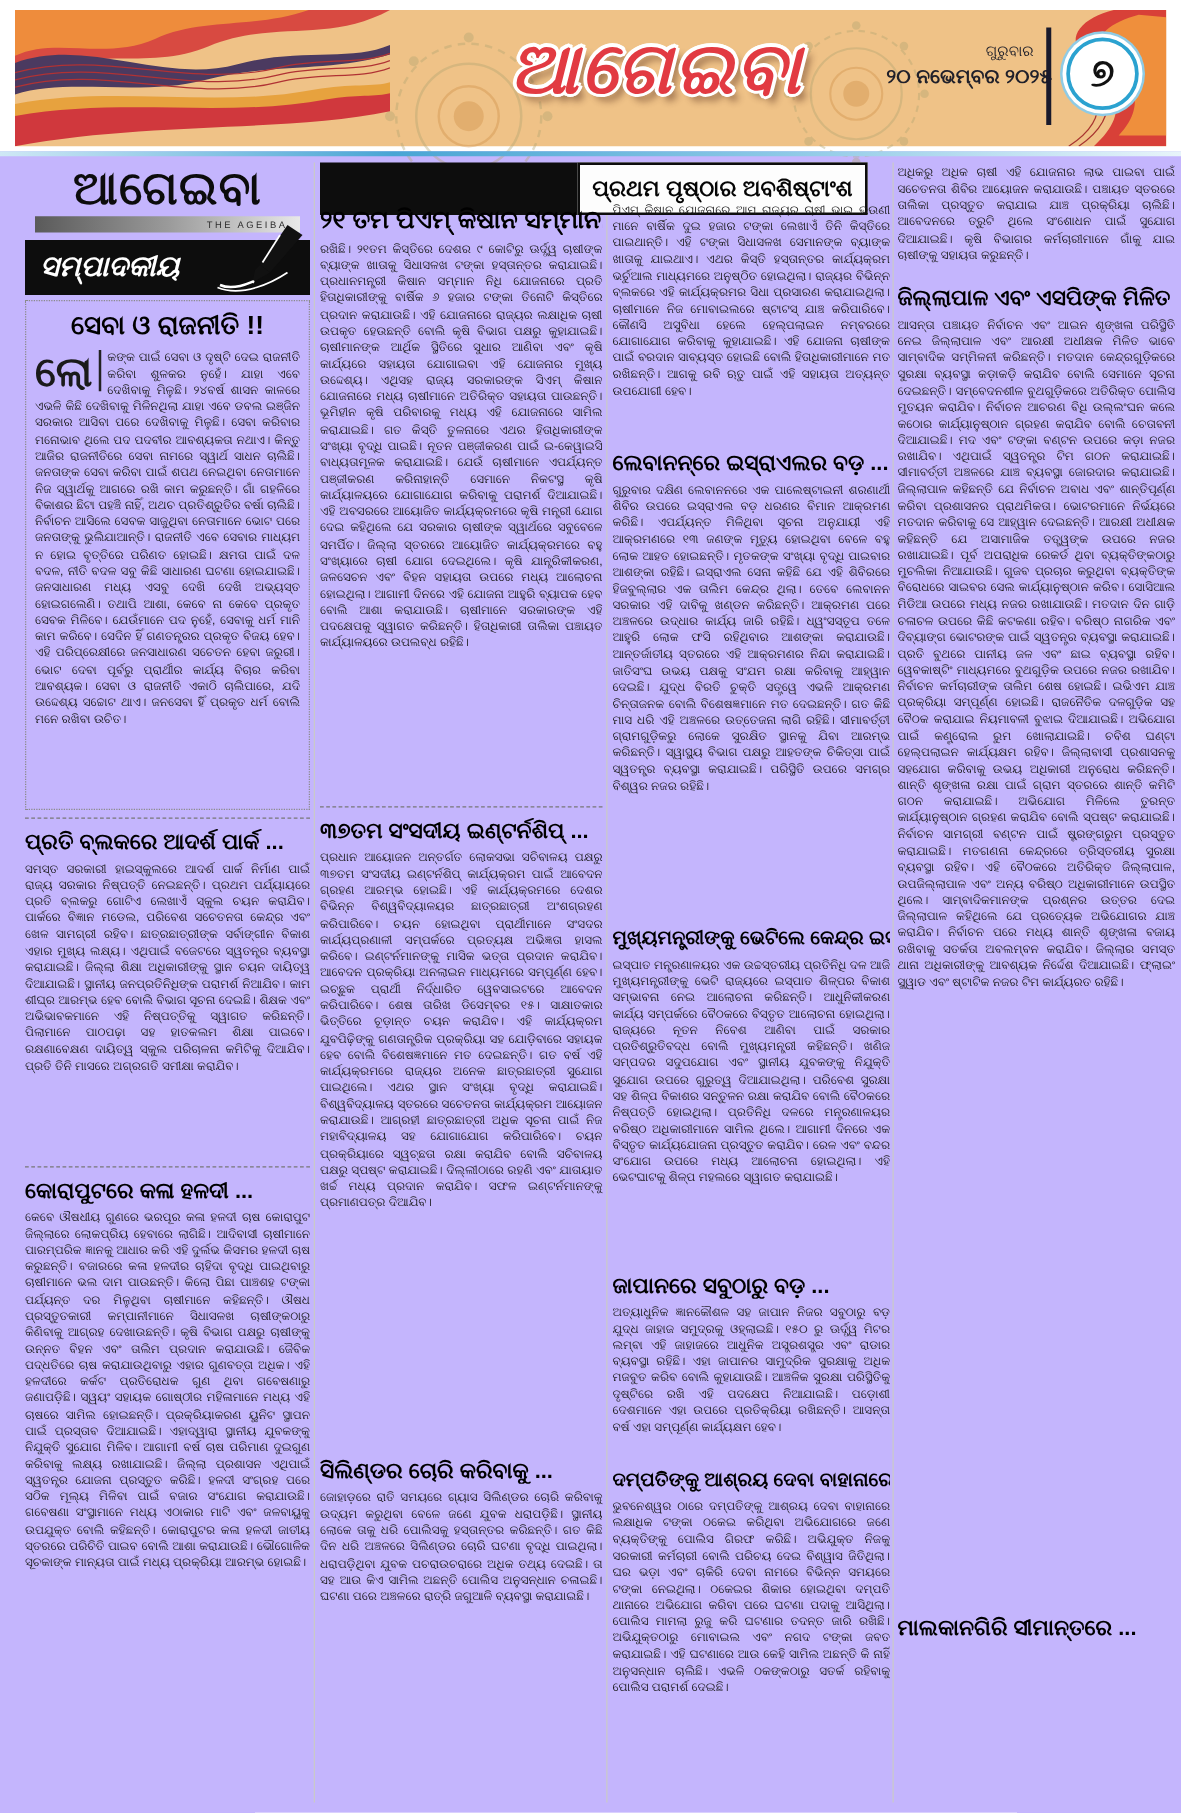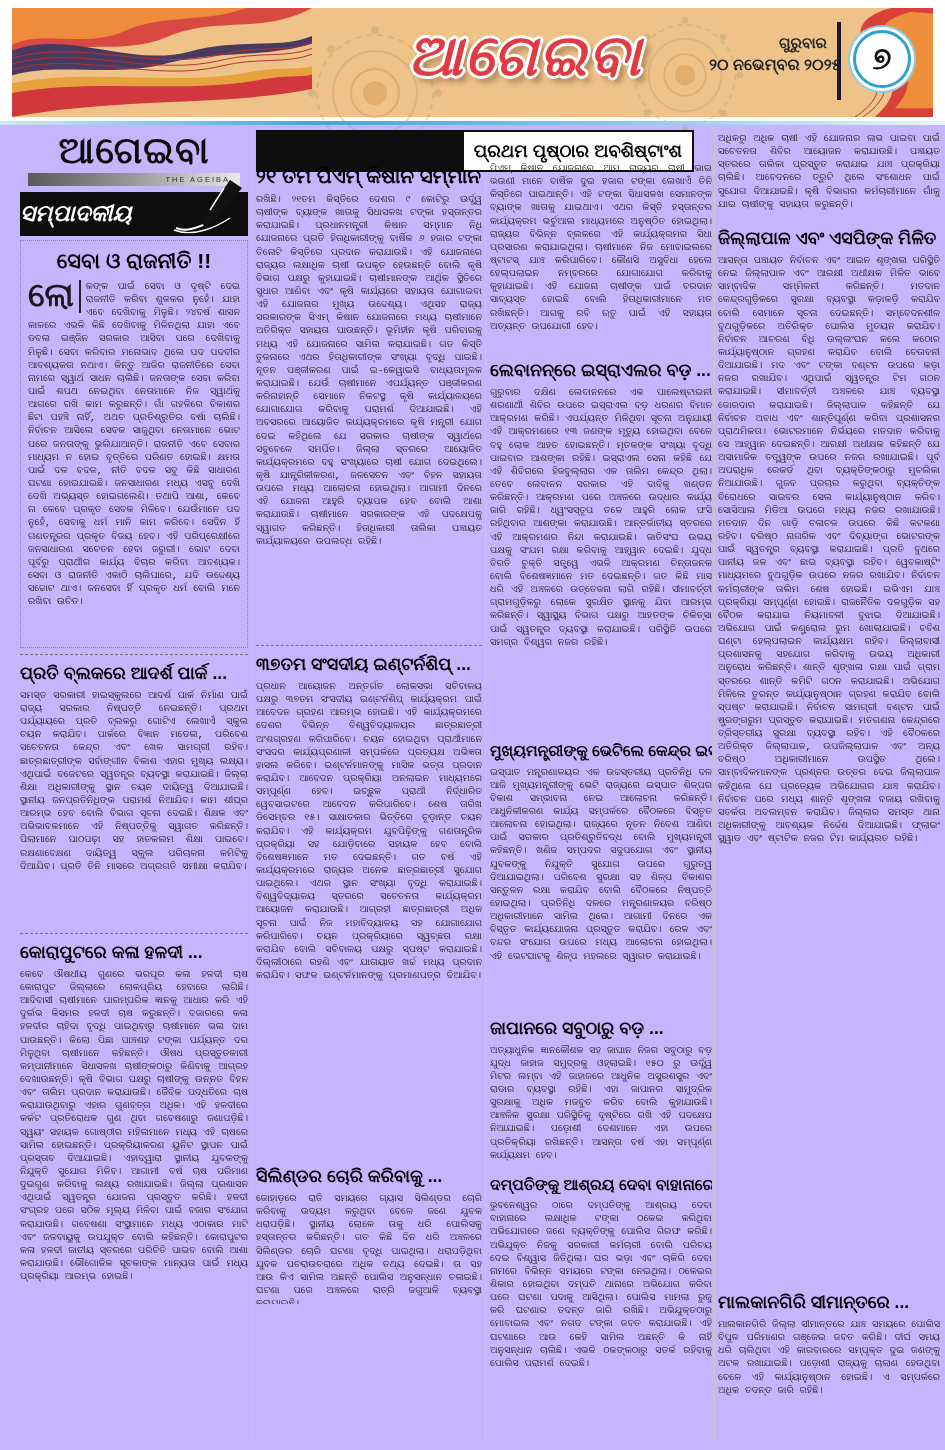--- a/index.html
+++ b/index.html
@@ -10,49 +10,49 @@
   .hdr { position:absolute; left:0; top:0; width:945px; height:121px; background:#fff; }
   .hdr-band { position:absolute; left:12px; right:12px; top:8px; bottom:4px; background:#efc287; }
   .hdr-svg { position:absolute; top:8px; height:109px; }
   .hdr-svg.left { left:12px; width:300px; }
   .hdr-svg.right { right:12px; width:170px; }
   .mandala { position:absolute; opacity:.38; }
   .masthead { position:absolute; left:340px; top:22px; width:370px; text-align:center;
       font-size:57px; font-weight:bold; font-style:italic; color:#e23a42; letter-spacing:2px;
       text-shadow:-3px 0 0 #fff,3px 0 0 #fff,0 -3px 0 #fff,0 3px 0 #fff,-2px -2px 0 #fff,2px 2px 0 #fff,-2px 2px 0 #fff,2px -2px 0 #fff,5px 6px 6px rgba(60,20,10,.45); }
   .datebox { position:absolute; right:118px; top:34px; width:118px; text-align:right; color:#20202a; }
-  .datebox .day { font-size:15px; font-weight:bold; }
+  .datebox .day { font-size:12px; font-weight:normal; }
   .datebox .date { font-size:16px; font-weight:bold; margin-top:4px; white-space:nowrap; }
   .hdr-vbar { position:absolute; right:104px; top:22px; width:4px; height:78px; background:#19192b; }
   .pagenum-circle { position:absolute; right:34px; top:30px; width:58px; height:58px; border-radius:50%;
       background:#fff; border:3px solid #2ba2d0; box-shadow:0 0 0 3px #fff, 0 0 0 5px #8fcbe5;
       display:flex; align-items:center; justify-content:center; font-size:31px; font-weight:bold; color:#111; }
   .hdr-blue-rule { position:absolute; left:0; top:121px; width:945px; height:4px;
       background:linear-gradient(to right,#cfe8f5,#49a5d4,#8ec9e6,#e8f4fa); }
 
   
   .col { position:absolute; top:130px; height:1315px; }
   #col1 { left:20px;  width:228px; }
   #col2 { left:256px; width:226px; }
   #col3 { left:490px; width:222px; }
   #col4 { left:718px; width:222px; }
   .vrule { position:absolute; top:130px; height:1312px; width:1px; background:#c9c9c9; }
 
-  .body-txt { font-size:9.6px; line-height:1.37; text-align:justify; color:#1a1a1a; overflow:hidden;font-family:Liberation Mono, monospace; }
+  .body-txt { font-size:9.6px; line-height:1.37; text-align:justify; color:#1a1a1a; overflow:hidden; }
   .headline { font-weight:bold; color:#000; font-size:17.5px; line-height:1.2; margin:8px 0 5px; white-space:nowrap; overflow:hidden; }
   .headline.big { font-size:20px; margin-top:4px; }
   .dash-div { border-top:1.5px dashed #777; margin:6px 0; }
 
   
   .logo-box { text-align:center; padding-top:2px; }
   .logo-title { font-size:37px; font-weight:bold; color:#0c0c0c; letter-spacing:1px; line-height:1.05; }
   .logo-bar { margin:2px 8px 6px; height:13px; background:linear-gradient(to right,#5a5a5a,#9a9a9a,#e8e8e8);
       display:flex; align-items:center; justify-content:flex-end; }
   .logo-sub { font-size:7.5px; letter-spacing:2px; color:#2e2e2e; padding-right:10px;text-align:center; }
-  .edit-banner { position:relative; background:#0d0d0d; height:44px; display:flex; align-items:center; }
+  .edit-banner { position:relative; background:#0d0d0d; height:44px; display:flex; align-items:center; padding-left:12px; }
   .edit-banner .lbl { color:#fff; font-weight:bold; font-size:23px; font-style:italic; }
   .edit-banner svg { position:absolute; right:2px; top:-14px; }
   .edit-box { border:1.5px dotted #8a8a8a; margin-top:4px; padding:6px 7px; height:408px; overflow:hidden; }
   .edit-head { text-align:center; font-size:21px; font-weight:bold; margin:2px 0 7px; }
   .dropcap { float:left; font-size:33px; font-weight:bold; line-height:.9; padding:3px 5px 0 0; border-right:2px solid #222; margin-right:5px; }
 
   
   .cont-banner { position:absolute; left:256px; top:130px; width:438px; height:42px; background:#0d0d0d; display:flex; }
   .cont-banner .white-part { margin-left:auto; background:#fdfdfd; height:100%; display:flex; align-items:center; padding:0 10px;
       font-size:18px; font-weight:bold; color:#050505; border:2px solid #0d0d0d; }
@@ -198,16 +198,15 @@
     <div class="body-txt" style="height:124px;">ଅତ୍ୟାଧୁନିକ ଜ୍ଞାନକୌଶଳ ସହ ଜାପାନ ନିଜର ସବୁଠାରୁ ବଡ଼ ଯୁଦ୍ଧ ଜାହାଜ ସମୁଦ୍ରକୁ ଓହ୍ଲାଇଛି। ୧୫୦ ରୁ ଊର୍ଦ୍ଧ୍ୱ ମିଟର ଲମ୍ବା ଏହି ଜାହାଜରେ ଆଧୁନିକ ଅସ୍ତ୍ରଶସ୍ତ୍ର ଏବଂ ରାଡାର ବ୍ୟବସ୍ଥା ରହିଛି। ଏହା ଜାପାନର ସାମୁଦ୍ରିକ ସୁରକ୍ଷାକୁ ଅଧିକ ମଜବୁତ କରିବ ବୋଲି କୁହାଯାଉଛି। ଆଞ୍ଚଳିକ ସୁରକ୍ଷା ପରିସ୍ଥିତିକୁ ଦୃଷ୍ଟିରେ ରଖି ଏହି ପଦକ୍ଷେପ ନିଆଯାଇଛି। ପଡ଼ୋଶୀ ଦେଶମାନେ ଏହା ଉପରେ ପ୍ରତିକ୍ରିୟା ରଖିଛନ୍ତି। ଆସନ୍ତା ବର୍ଷ ଏହା ସମ୍ପୂର୍ଣ୍ଣ କାର୍ଯ୍ୟକ୍ଷମ ହେବ।</div>
     <div class="headline" style="font-size:15.5px;">ଦମ୍ପତିଙ୍କୁ ଆଶ୍ରୟ ଦେବା ବାହାନାରେ ...</div>
     <div class="body-txt" style="height:172px;">ଭୁବନେଶ୍ୱର ଠାରେ ଦମ୍ପତିଙ୍କୁ ଆଶ୍ରୟ ଦେବା ବାହାନାରେ ଲକ୍ଷାଧିକ ଟଙ୍କା ଠକେଇ କରିଥିବା ଅଭିଯୋଗରେ ଜଣେ ବ୍ୟକ୍ତିଙ୍କୁ ପୋଲିସ ଗିରଫ କରିଛି। ଅଭିଯୁକ୍ତ ନିଜକୁ ସରକାରୀ କର୍ମଚାରୀ ବୋଲି ପରିଚୟ ଦେଇ ବିଶ୍ୱାସ ଜିତିଥିଲା। ଘର ଭଡ଼ା ଏବଂ ଚାକିରି ଦେବା ନାମରେ ବିଭିନ୍ନ ସମୟରେ ଟଙ୍କା ନେଇଥିଲା। ଠକେଇର ଶିକାର ହୋଇଥିବା ଦମ୍ପତି ଥାନାରେ ଅଭିଯୋଗ କରିବା ପରେ ଘଟଣା ପଦାକୁ ଆସିଥିଲା। ପୋଲିସ ମାମଲା ରୁଜୁ କରି ଘଟଣାର ତଦନ୍ତ ଜାରି ରଖିଛି। ଅଭିଯୁକ୍ତଠାରୁ ମୋବାଇଲ ଏବଂ ନଗଦ ଟଙ୍କା ଜବତ କରାଯାଇଛି। ଏହି ଘଟଣାରେ ଆଉ କେହି ସାମିଲ ଅଛନ୍ତି କି ନାହିଁ ଅନୁସନ୍ଧାନ ଚାଲିଛି। ଏଭଳି ଠକଙ୍କଠାରୁ ସତର୍କ ରହିବାକୁ ପୋଲିସ ପରାମର୍ଶ ଦେଇଛି।</div>
   </div>
 
   <div class="col" id="col4">
     <div class="body-txt" style="height:88px; margin-top:2px;">ଅଧିକରୁ ଅଧିକ ଚାଷୀ ଏହି ଯୋଜନାର ଲାଭ ପାଇବା ପାଇଁ ସଚେତନତା ଶିବିର ଆୟୋଜନ କରାଯାଉଛି। ପଞ୍ଚାୟତ ସ୍ତରରେ ତାଲିକା ପ୍ରସ୍ତୁତ କରାଯାଇ ଯାଞ୍ଚ ପ୍ରକ୍ରିୟା ଚାଲିଛି। ଆବେଦନରେ ତ୍ରୁଟି ଥିଲେ ସଂଶୋଧନ ପାଇଁ ସୁଯୋଗ ଦିଆଯାଇଛି। କୃଷି ବିଭାଗର କର୍ମଚାରୀମାନେ ଗାଁକୁ ଯାଇ ଚାଷୀଙ୍କୁ ସହାୟତା କରୁଛନ୍ତି।</div>
     <div class="headline">ଜିଲ୍ଲାପାଳ ଏବଂ ଏସପିଙ୍କ ମିଳିତ ...</div>
     <div class="body-txt" style="height:1030px;">ଆସନ୍ତା ପଞ୍ଚାୟତ ନିର୍ବାଚନ ଏବଂ ଆଇନ ଶୃଙ୍ଖଳା ପରିସ୍ଥିତି ନେଇ ଜିଲ୍ଲାପାଳ ଏବଂ ଆରକ୍ଷୀ ଅଧୀକ୍ଷକ ମିଳିତ ଭାବେ ସାମ୍ବାଦିକ ସମ୍ମିଳନୀ କରିଛନ୍ତି। ମତଦାନ କେନ୍ଦ୍ରଗୁଡ଼ିକରେ ସୁରକ୍ଷା ବ୍ୟବସ୍ଥା କଡ଼ାକଡ଼ି କରାଯିବ ବୋଲି ସେମାନେ ସୂଚନା ଦେଇଛନ୍ତି। ସମ୍ବେଦନଶୀଳ ବୁଥଗୁଡ଼ିକରେ ଅତିରିକ୍ତ ପୋଲିସ ମୁତୟନ କରାଯିବ। ନିର୍ବାଚନ ଆଚରଣ ବିଧି ଉଲ୍ଲଂଘନ କଲେ କଠୋର କାର୍ଯ୍ୟାନୁଷ୍ଠାନ ଗ୍ରହଣ କରାଯିବ ବୋଲି ଚେତାବନୀ ଦିଆଯାଇଛି। ମଦ ଏବଂ ଟଙ୍କା ବଣ୍ଟନ ଉପରେ କଡ଼ା ନଜର ରଖାଯିବ। ଏଥିପାଇଁ ସ୍ୱତନ୍ତ୍ର ଟିମ ଗଠନ କରାଯାଇଛି। ସୀମାବର୍ତ୍ତୀ ଅଞ୍ଚଳରେ ଯାଞ୍ଚ ବ୍ୟବସ୍ଥା ଜୋରଦାର କରାଯାଇଛି। ଜିଲ୍ଲାପାଳ କହିଛନ୍ତି ଯେ ନିର୍ବାଚନ ଅବାଧ ଏବଂ ଶାନ୍ତିପୂର୍ଣ୍ଣ କରିବା ପ୍ରଶାସନର ପ୍ରାଥମିକତା। ଭୋଟରମାନେ ନିର୍ଭୟରେ ମତଦାନ କରିବାକୁ ସେ ଆହ୍ୱାନ ଦେଇଛନ୍ତି। ଆରକ୍ଷୀ ଅଧୀକ୍ଷକ କହିଛନ୍ତି ଯେ ଅସାମାଜିକ ତତ୍ତ୍ୱଙ୍କ ଉପରେ ନଜର ରଖାଯାଇଛି। ପୂର୍ବ ଅପରାଧିକ ରେକର୍ଡ ଥିବା ବ୍ୟକ୍ତିଙ୍କଠାରୁ ମୁଚଲିକା ନିଆଯାଉଛି। ଗୁଜବ ପ୍ରଚାର କରୁଥିବା ବ୍ୟକ୍ତିଙ୍କ ବିରୋଧରେ ସାଇବର ସେଲ କାର୍ଯ୍ୟାନୁଷ୍ଠାନ କରିବ। ସୋସିଆଲ ମିଡିଆ ଉପରେ ମଧ୍ୟ ନଜର ରଖାଯାଉଛି। ମତଦାନ ଦିନ ଗାଡ଼ି ଚଳାଚଳ ଉପରେ କିଛି କଟକଣା ରହିବ। ବରିଷ୍ଠ ନାଗରିକ ଏବଂ ଦିବ୍ୟାଙ୍ଗ ଭୋଟରଙ୍କ ପାଇଁ ସ୍ୱତନ୍ତ୍ର ବ୍ୟବସ୍ଥା କରାଯାଇଛି। ପ୍ରତି ବୁଥରେ ପାନୀୟ ଜଳ ଏବଂ ଛାଇ ବ୍ୟବସ୍ଥା ରହିବ। ୱେବକାଷ୍ଟିଂ ମାଧ୍ୟମରେ ବୁଥଗୁଡ଼ିକ ଉପରେ ନଜର ରଖାଯିବ। ନିର୍ବାଚନ କର୍ମଚାରୀଙ୍କ ତାଲିମ ଶେଷ ହୋଇଛି। ଇଭିଏମ ଯାଞ୍ଚ ପ୍ରକ୍ରିୟା ସମ୍ପୂର୍ଣ୍ଣ ହୋଇଛି। ରାଜନୈତିକ ଦଳଗୁଡ଼ିକ ସହ ବୈଠକ କରାଯାଇ ନିୟମାବଳୀ ବୁଝାଇ ଦିଆଯାଇଛି। ଅଭିଯୋଗ ପାଇଁ କଣ୍ଟ୍ରୋଲ ରୁମ ଖୋଲାଯାଇଛି। ଚବିଶ ଘଣ୍ଟା ହେଲ୍ପଲାଇନ କାର୍ଯ୍ୟକ୍ଷମ ରହିବ। ଜିଲ୍ଲାବାସୀ ପ୍ରଶାସନକୁ ସହଯୋଗ କରିବାକୁ ଉଭୟ ଅଧିକାରୀ ଅନୁରୋଧ କରିଛନ୍ତି। ଶାନ୍ତି ଶୃଙ୍ଖଳା ରକ୍ଷା ପାଇଁ ଗ୍ରାମ ସ୍ତରରେ ଶାନ୍ତି କମିଟି ଗଠନ କରାଯାଇଛି। ଅଭିଯୋଗ ମିଳିଲେ ତୁରନ୍ତ କାର୍ଯ୍ୟାନୁଷ୍ଠାନ ଗ୍ରହଣ କରାଯିବ ବୋଲି ସ୍ପଷ୍ଟ କରାଯାଇଛି। ନିର୍ବାଚନ ସାମଗ୍ରୀ ବଣ୍ଟନ ପାଇଁ ଷ୍ଟ୍ରଙ୍ଗରୁମ ପ୍ରସ୍ତୁତ କରାଯାଇଛି। ମତଗଣନା କେନ୍ଦ୍ରରେ ତ୍ରିସ୍ତରୀୟ ସୁରକ୍ଷା ବ୍ୟବସ୍ଥା ରହିବ। ଏହି ବୈଠକରେ ଅତିରିକ୍ତ ଜିଲ୍ଲାପାଳ, ଉପଜିଲ୍ଲାପାଳ ଏବଂ ଅନ୍ୟ ବରିଷ୍ଠ ଅଧିକାରୀମାନେ ଉପସ୍ଥିତ ଥିଲେ। ସାମ୍ବାଦିକମାନଙ୍କ ପ୍ରଶ୍ନର ଉତ୍ତର ଦେଇ ଜିଲ୍ଲାପାଳ କହିଥିଲେ ଯେ ପ୍ରତ୍ୟେକ ଅଭିଯୋଗର ଯାଞ୍ଚ କରାଯିବ। ନିର୍ବାଚନ ପରେ ମଧ୍ୟ ଶାନ୍ତି ଶୃଙ୍ଖଳା ବଜାୟ ରଖିବାକୁ ସତର୍କତା ଅବଲମ୍ବନ କରାଯିବ। ଜିଲ୍ଲାର ସମସ୍ତ ଥାନା ଅଧିକାରୀଙ୍କୁ ଆବଶ୍ୟକ ନିର୍ଦ୍ଦେଶ ଦିଆଯାଇଛି। ଫ୍ଲାଇଂ ସ୍କ୍ୱାଡ ଏବଂ ଷ୍ଟାଟିକ ନଜର ଟିମ କାର୍ଯ୍ୟରତ ରହିଛି।</div>
     <div class="headline">ମାଲକାନଗିରି ସୀମାନ୍ତରେ ...</div>
-    <div class="body-txt" style="height:96px;">ମାଲକାନଗିରି ଜିଲ୍ଲା ସୀମାନ୍ତରେ ଯାଞ୍ଚ ସମୟରେ ପୋଲିସ ବିପୁଳ ପରିମାଣର ଗଞ୍ଜେଇ ଜବତ କରିଛି। ଦୀର୍ଘ ସମୟ ଧରି ଚାଲିଥିବା ଏହି କାରବାରରେ ସମ୍ପୃକ୍ତ ଦୁଇ ଜଣଙ୍କୁ ଅଟକ ରଖାଯାଇଛି। ପଡ଼ୋଶୀ ରାଜ୍ୟକୁ ଚାଲାଣ ହେଉଥିବା ବେଳେ ଏହି କାର୍ଯ୍ୟାନୁଷ୍ଠାନ ହୋଇଛି। ଏ ସମ୍ପର୍କରେ ଅଧିକ ତଦନ୍ତ ଜାରି ରହିଛି।</div>
   </div>
 
 </div>
 
 </body></html>

